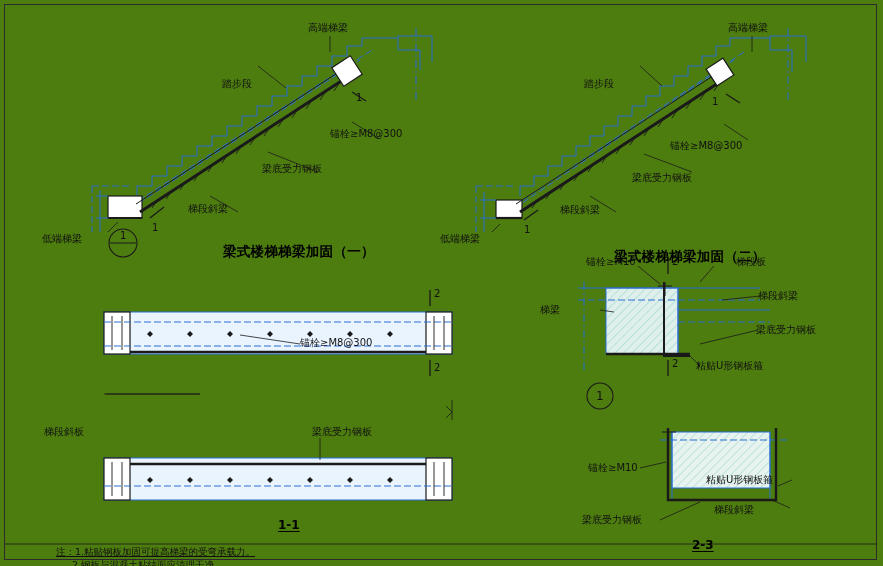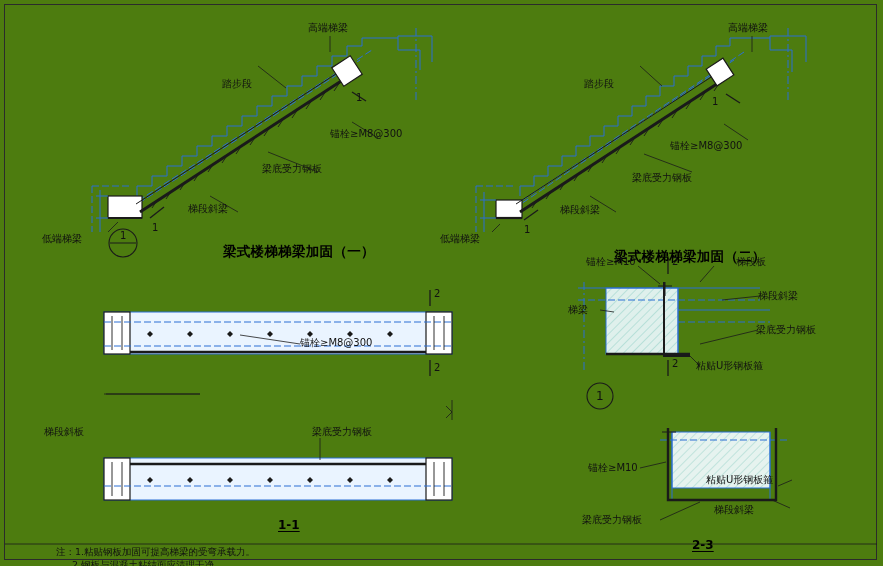--- a/index.html
+++ b/index.html
@@ -365,33 +365,33 @@
   <div class="lbl" style="left:440px; top:233px;">低端梯梁</div>
   <div class="marknum" style="left:524px; top:224px;">1</div>
   <div class="marknum" style="left:712px; top:96px;">1</div>
   <div class="title" style="left:614px; top:248px;">梁式楼梯梯梁加固（二）</div>
 
   <div class="lbl" style="left:586px; top:256px;">锚栓≥M10</div>
   <div class="lbl" style="left:716px; top:256px;margin-left:20px;">梯段板</div>
   <div class="lbl" style="left:758px; top:290px;">梯段斜梁</div>
   <div class="lbl" style="left:756px; top:324px;">梁底受力钢板</div>
   <div class="lbl" style="left:696px; top:360px;">粘贴U形钢板箍</div>
-  <div class="lbl" style="left:568px; top:304px;">梯梁</div>
+  <div class="lbl" style="left:540px; top:304px;">梯梁</div>
   <div class="marknum" style="left:672px; top:256px;">2</div>
   <div class="marknum" style="left:672px; top:358px;">2</div>
   <div class="marknum" style="left:596px; top:389px; font-size:12px;">1</div>
 
   <div class="lbl" style="left:300px; top:337px;">锚栓≥M8@300</div>
   <div class="lbl" style="left:44px; top:386px;margin-top:40px;">梯段斜板</div>
   <div class="lbl" style="left:312px; top:426px;">梁底受力钢板</div>
   <div class="marknum" style="left:434px; top:288px;">2</div>
   <div class="marknum" style="left:434px; top:362px;">2</div>
   <div class="secname" style="left:278px; top:518px;">1-1</div>
 
   <div class="lbl" style="left:588px; top:462px;">锚栓≥M10</div>
   <div class="lbl" style="left:706px; top:474px;">粘贴U形钢板箍</div>
   <div class="lbl" style="left:582px; top:514px;">梁底受力钢板</div>
   <div class="lbl" style="left:714px; top:504px;">梯段斜梁</div>
   <div class="secname" style="left:692px; top:538px;">2-3</div>
 
-  <div class="note" style="left:56px; top:546px;">注：1.粘贴钢板加固可提高梯梁的受弯承载力。</div>
+  <div class="note" style="left:56px; top:546px;text-decoration:underline;">注：1.粘贴钢板加固可提高梯梁的受弯承载力。</div>
   <div class="note" style="left:72px; top:559px;">2.钢板与混凝土粘结面应清理干净。</div>
 </div>
 
 </body></html>

